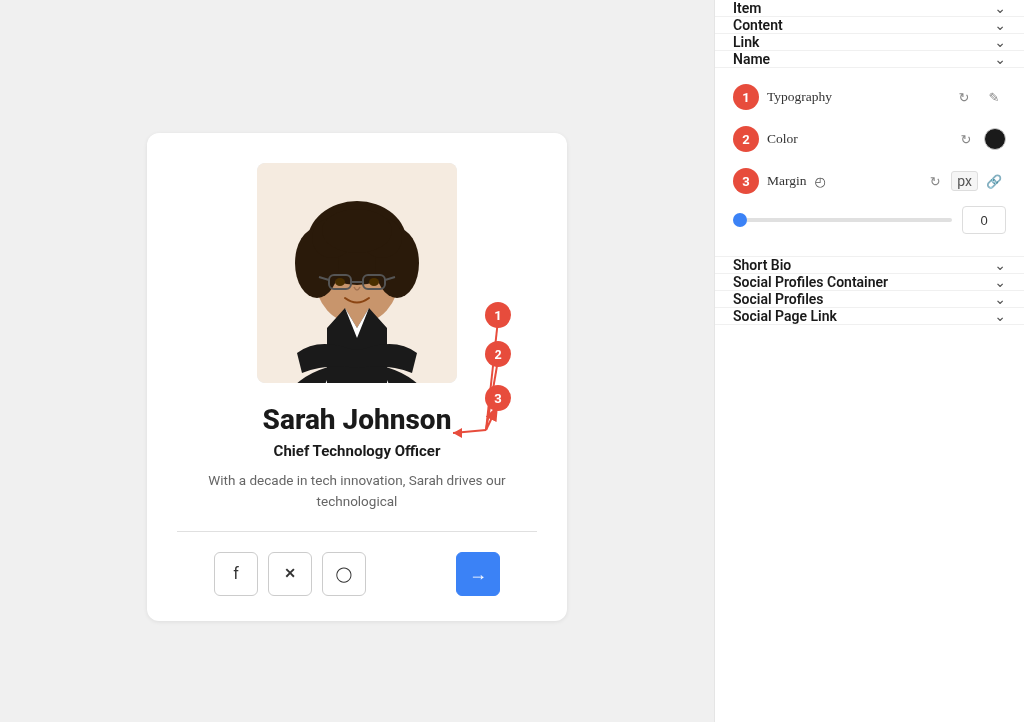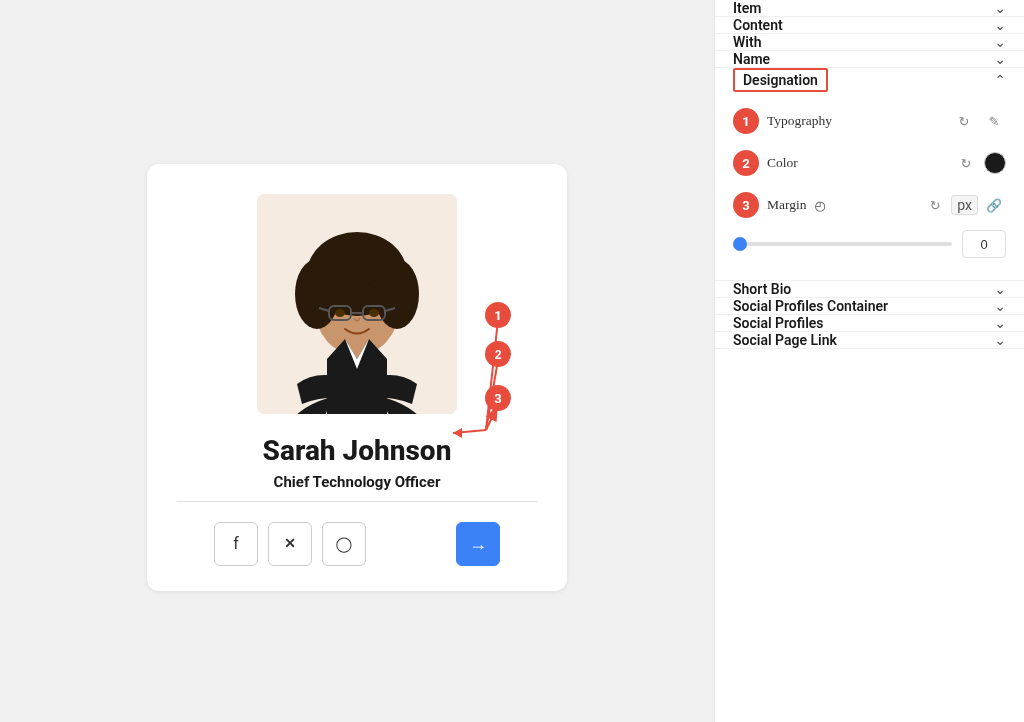--- a/index.html
+++ b/index.html
@@ -338,20 +338,21 @@
           <path d="M112 145 L100 175 L100 165" fill="#ffffff"></path>
 
           <path d="M40 190 Q60 175 90 185 Q100 188 110 185 Q140 175 160 190 L155 210 Q130 200 100 205 Q70 200 45 210 Z" fill="#1a1a1a"></path>
         </svg>
       </div>
 
       <div class="person-name">Sarah Johnson</div>
 
       <div class="person-title">Chief Technology Officer</div>
 
+      <div class="person-bio">With a decade in tech innovation, Sarah drives our technological</div>
 
       <div class="divider"></div>
 
       <div class="social-buttons">
         <div class="social-btn">
           <span>f</span>
         </div>
         <div class="social-btn">
           <span style="font-family: serif; font-weight: bold; font-size: 14px;">✕</span>
         </div>
@@ -371,33 +372,29 @@
       <span class="panel-row-label">Item</span>
       <span class="chevron">⌄</span>
     </div>
 
     <div class="panel-row">
       <span class="panel-row-label">Content</span>
       <span class="chevron">⌄</span>
     </div>
 
     <div class="panel-row">
-      <span class="panel-row-label">With</span>
+      <span class="panel-row-label">Link</span>
       <span class="chevron">⌄</span>
     </div>
 
     <div class="panel-row">
       <span class="panel-row-label">Name</span>
       <span class="chevron">⌄</span>
     </div>
 
-    <div class="panel-row" style="border-bottom: none;">
-      <span class="panel-row-label boxed">Designation</span>
-      <span class="chevron">⌃</span>
-    </div>
 
     <div class="designation-content">
 
       <div class="setting-row">
         <div style="display:flex;align-items:center;gap:8px;">
           <div class="badge">1</div>
           <span class="setting-label">Typography</span>
         </div>
         <div class="setting-controls">
           <button class="icon-btn">↻</button>

